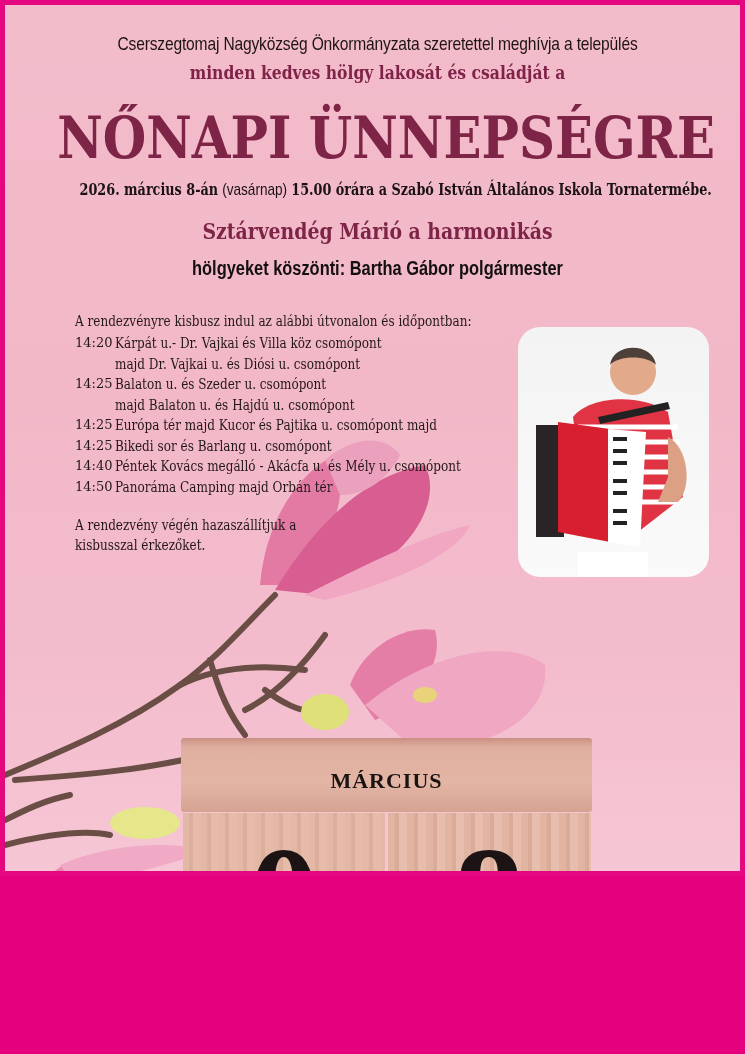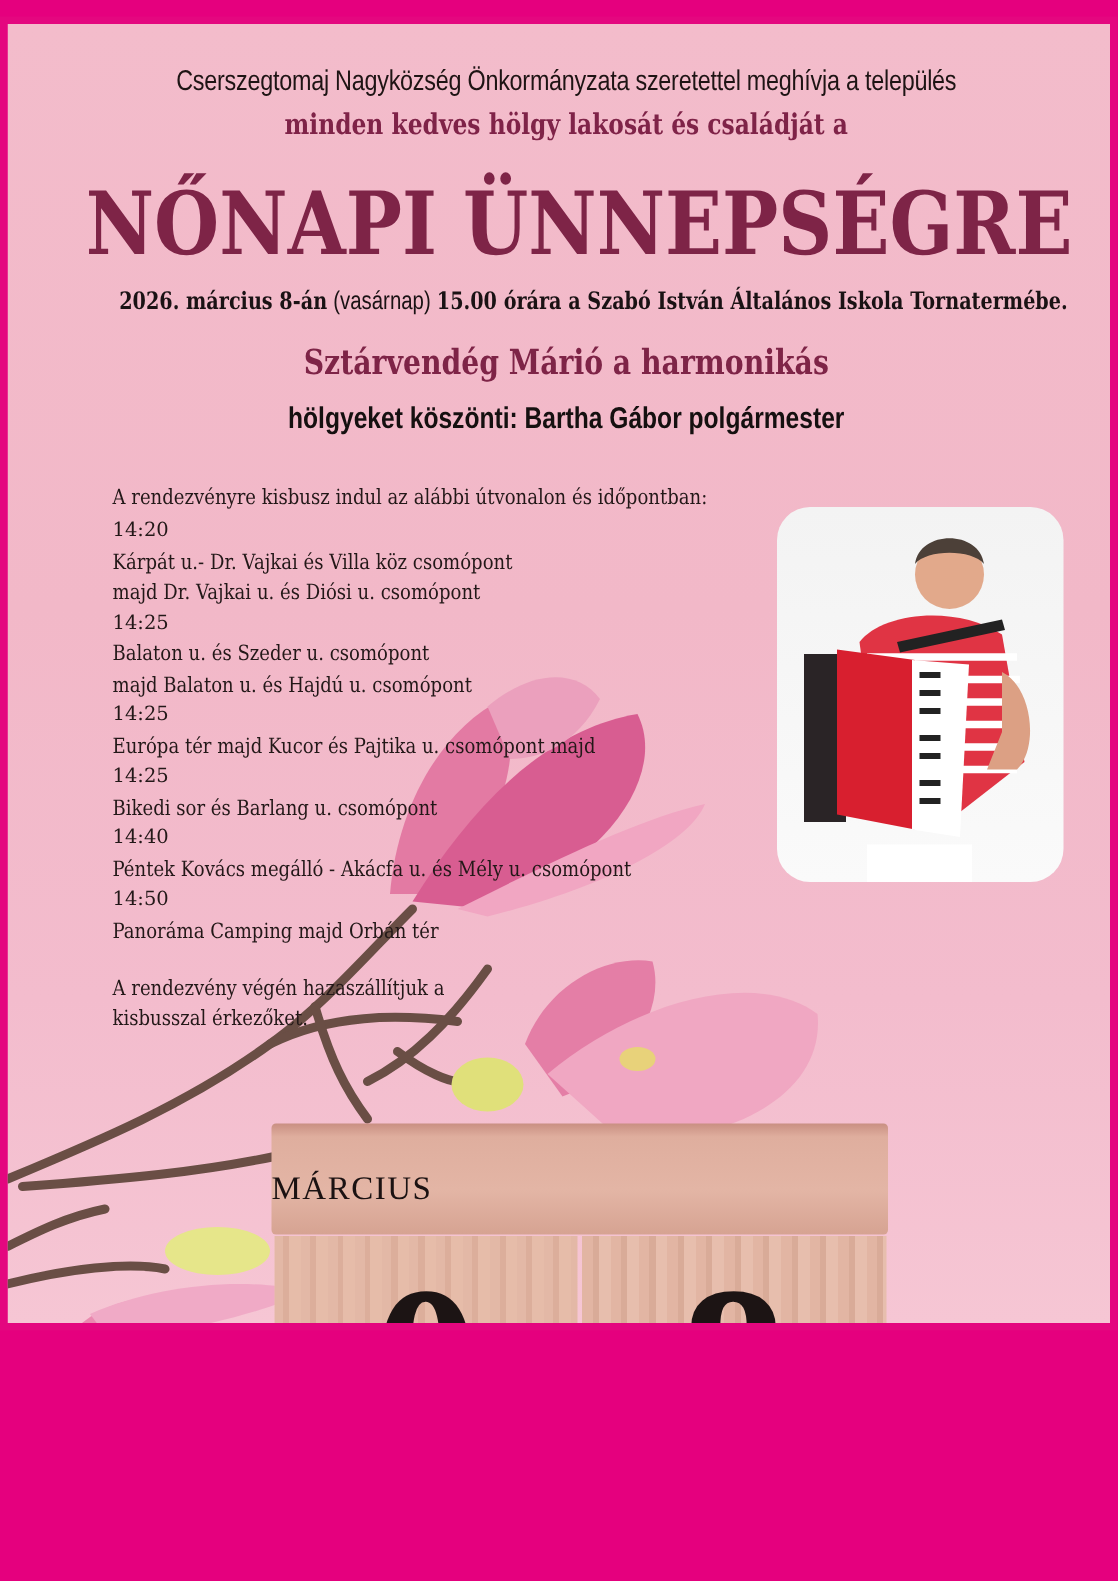--- a/index.html
+++ b/index.html
@@ -1,45 +1,45 @@
 <!DOCTYPE html>
 <html><head>
 <meta charset="utf-8">
 <style>
   html, body { margin: 0; padding: 0; }
   body { width: 745px; height: 1054px; overflow: hidden; background: #e5007e; }
   .poster {
-    position: absolute; left: 0; top: 11px; width: 745px; height: 876px;
+    position: absolute; left: 0; top: 0; width: 745px; height: 876px;
     box-sizing: border-box; border: 5px solid #e4077f;
     background: linear-gradient(180deg, #f3bccb 0%, #f2b8c8 45%, #f3bccd 75%, #f6c6d4 100%);
     overflow: hidden;
   }
   .center { position: absolute; left: 0; width: 745px; text-align: center; }
   .intro { top: 28px; font-family: "Liberation Sans", sans-serif; font-size: 19px; color: #1e1414; transform: scaleX(0.82); transform-origin: center; letter-spacing: -0.2px; white-space: nowrap; }
   .sub { top: 56px; font-family: "DejaVu Serif", serif; font-weight: bold; font-size: 19px; color: #7f2348; transform: scaleX(0.82); white-space: nowrap; }
   .title { top: 92px; font-family: "DejaVu Serif", serif; font-weight: bold; font-size: 58px; color: #7e2447; letter-spacing: 0px; transform: scaleX(0.86); white-space: nowrap; line-height: 82px; }
   .date { top: 175px; font-family: "DejaVu Serif", serif; font-size: 16px; color: #1a1214; transform: scaleX(0.8); white-space: nowrap; }
   .date b { font-weight: bold; }
   .date .thin { font-family: "Liberation Sans", sans-serif; font-weight: normal; font-size: 17px; }
   .guest { top: 212px; font-family: "DejaVu Serif", serif; font-weight: bold; font-size: 23px; color: #7e2447; transform: scaleX(0.82); white-space: nowrap; }
   .greet { top: 252px; font-family: "Liberation Sans", sans-serif; font-weight: bold; font-size: 20px; color: #151010; transform: scaleX(0.82); white-space: nowrap; }
 
   .bus { position: absolute; left: 42px; top: 308px; font-family: "DejaVu Serif", serif; font-size: 14px; color: #231818; z-index: 5; margin-left: 28px; }
   .bus .lead { white-space: nowrap; transform: scaleX(0.86); transform-origin: left; margin-bottom: 4px; }
-  .row { display: flex; line-height: 20.5px; white-space: nowrap; flex-direction: column; }
+  .row { display: flex; line-height: 20.5px; white-space: nowrap; }
   .row .t { width: 40px; font-size: 13px; }
   .row .d { transform: scaleX(0.86); transform-origin: left; }
   .bus .closing { margin-top: 18px; line-height: 20px; transform: scaleX(0.86); transform-origin: left; }
 
   .photo { position: absolute; left: 513px; top: 322px; width: 191px; height: 250px; border-radius: 22px; background: linear-gradient(180deg,#f3f3f3,#fafafa); overflow: hidden; }
 
   .block-top { position: absolute; left: 176px; top: 733px; width: 411px; height: 74px; background: linear-gradient(180deg,#c98f82 0%,#dfae9e 12%,#e3b5a5 60%,#d6a392 100%); border-radius: 3px; }
   .block-l { position: absolute; left: 178px; top: 808px; width: 202px; height: 164px; background: repeating-linear-gradient(90deg,#e3b8a6 0 6px,#dcae9b 6px 10px,#e6bca9 10px 18px); }
   .block-r { position: absolute; left: 383px; top: 808px; width: 203px; height: 164px; background: repeating-linear-gradient(90deg,#e2b5a3 0 7px,#d9ab98 7px 11px,#e7bead 11px 19px); }
-  .month { position: absolute; left: 176px; top: 763px; width: 411px; font-family: "Liberation Serif", serif; font-weight: normal; font-size: 22px; color: #1b1212; letter-spacing: 1px; }
+  .month { position: absolute; left: 176px; top: 763px; width: 411px; text-align: center; font-family: "Liberation Serif", serif; font-weight: bold; font-size: 22px; color: #1b1212; letter-spacing: 1px; }
   .digit { position: absolute; top: 812px; width: 202px; text-align: center; font-family: "Liberation Serif", serif; font-weight: bold; font-size: 140px; line-height: 160px; color: #1c1414; }
   .slogan { position: absolute; left: 228px; top: 993px; font-family: "DejaVu Serif", serif; font-style: italic; font-weight: bold; font-size: 25px; color: #8a2a4c; white-space: nowrap; transform: scaleX(0.88); transform-origin: left; }
   svg.deco { position: absolute; left: 0; top: 0; }
 </style>
 </head>
 <body>
 
 <div class="poster">
 
   <svg class="deco" width="745" height="1054">

